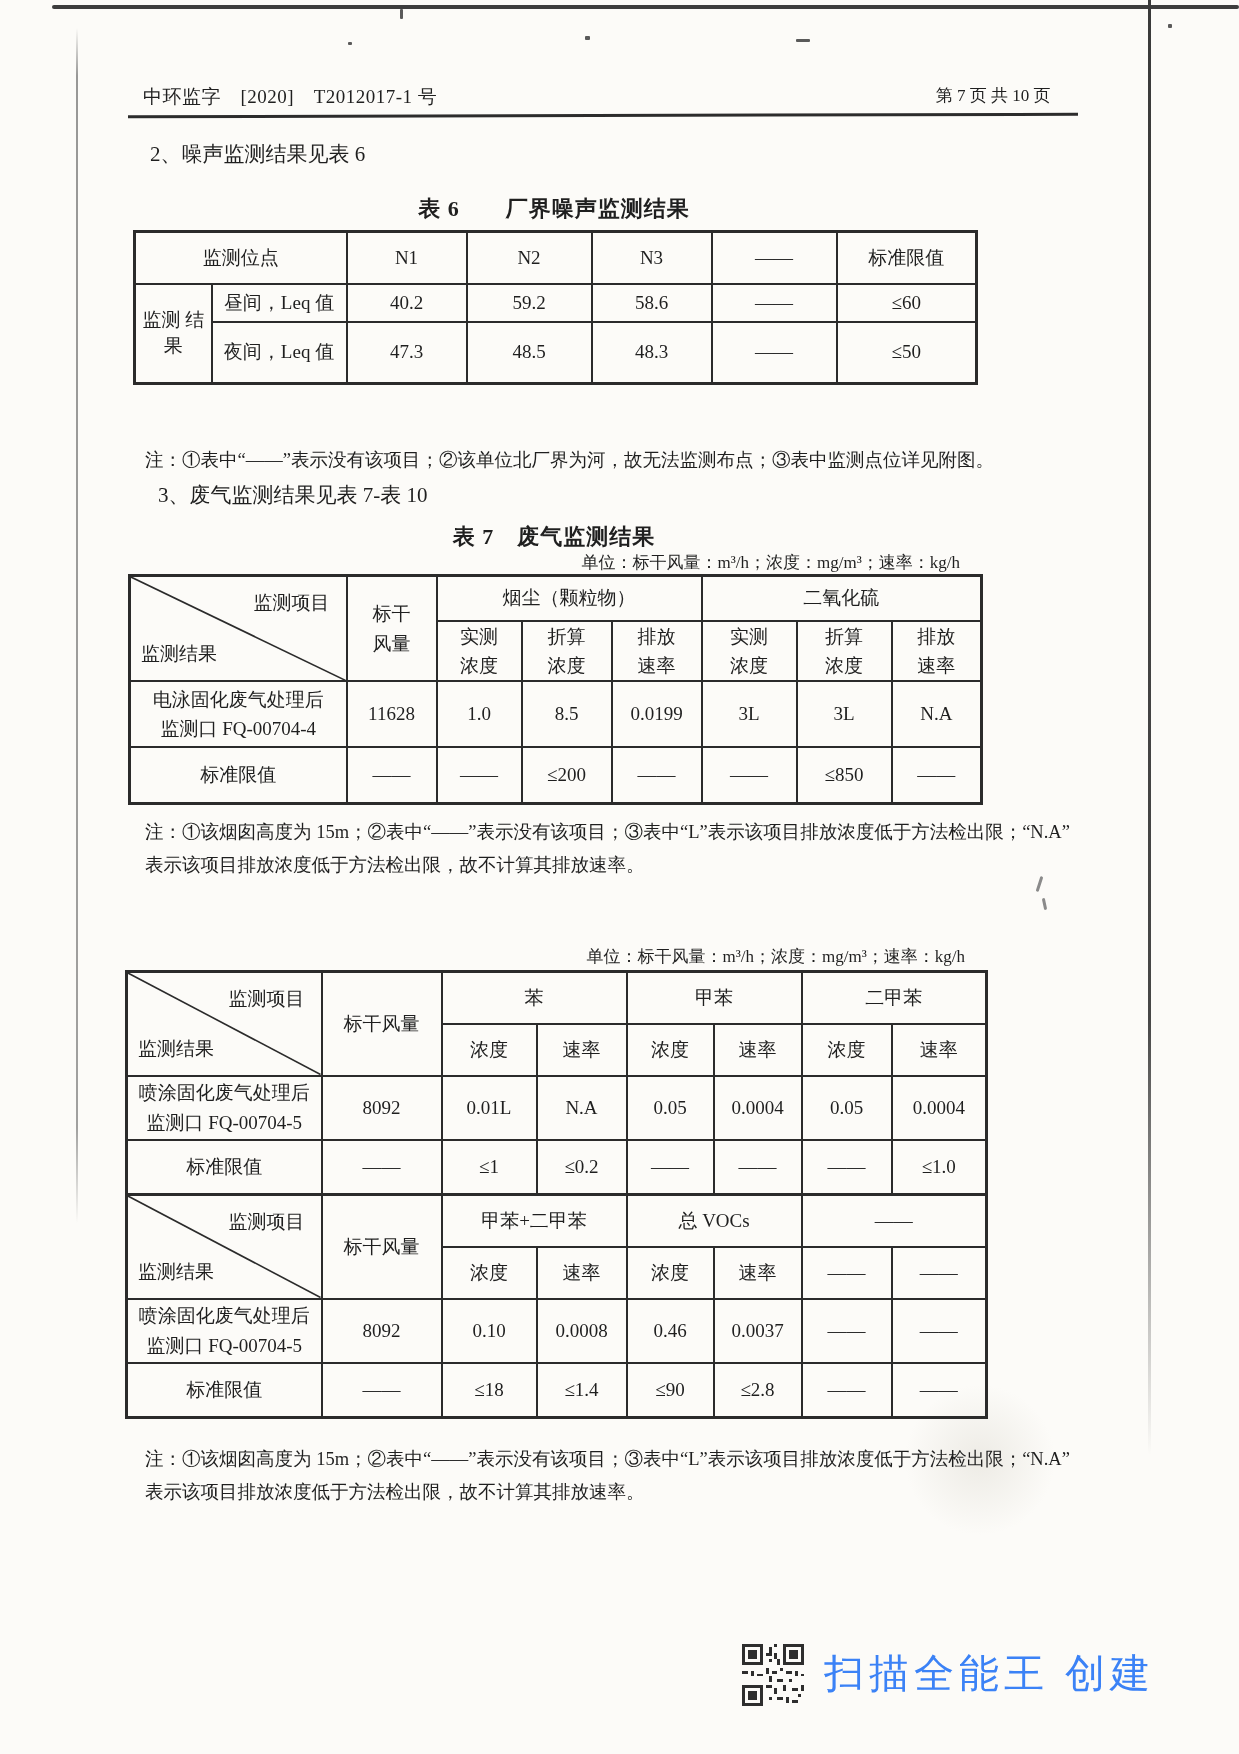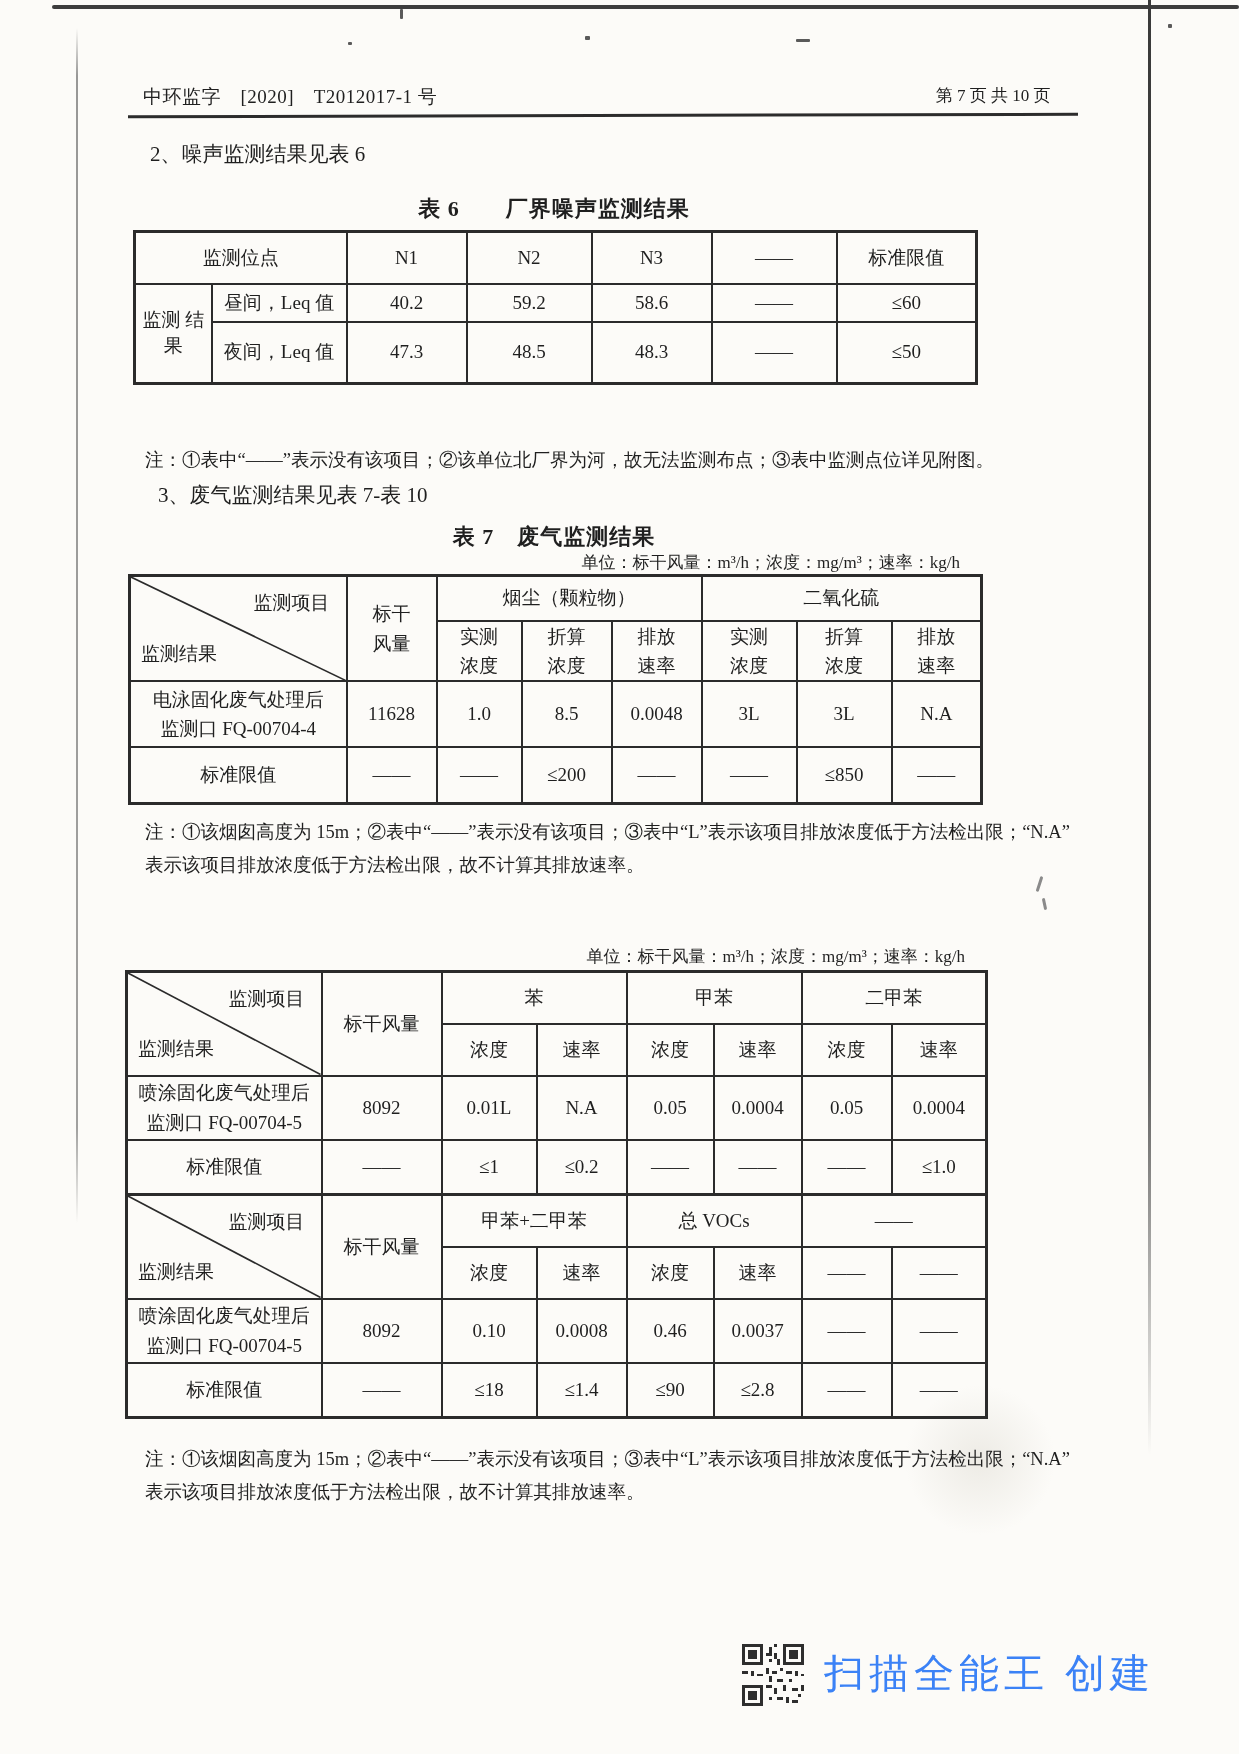--- a/index.html
+++ b/index.html
@@ -151,21 +151,21 @@
 浓度</td>
         <td class="pre">排放
 速率</td>
       </tr>
       <tr style="height:66px">
         <td class="pre">电泳固化废气处理后
 监测口 FQ-00704-4</td>
         <td>11628</td>
         <td>1.0</td>
         <td>8.5</td>
-        <td>0.0048</td>
+        <td>0.0199</td>
         <td>3L</td>
         <td>3L</td>
         <td>N.A</td>
       </tr>
       <tr style="height:56px">
         <td>标准限值</td>
         <td>——</td>
         <td>——</td>
         <td>≤200</td>
         <td>——</td>

